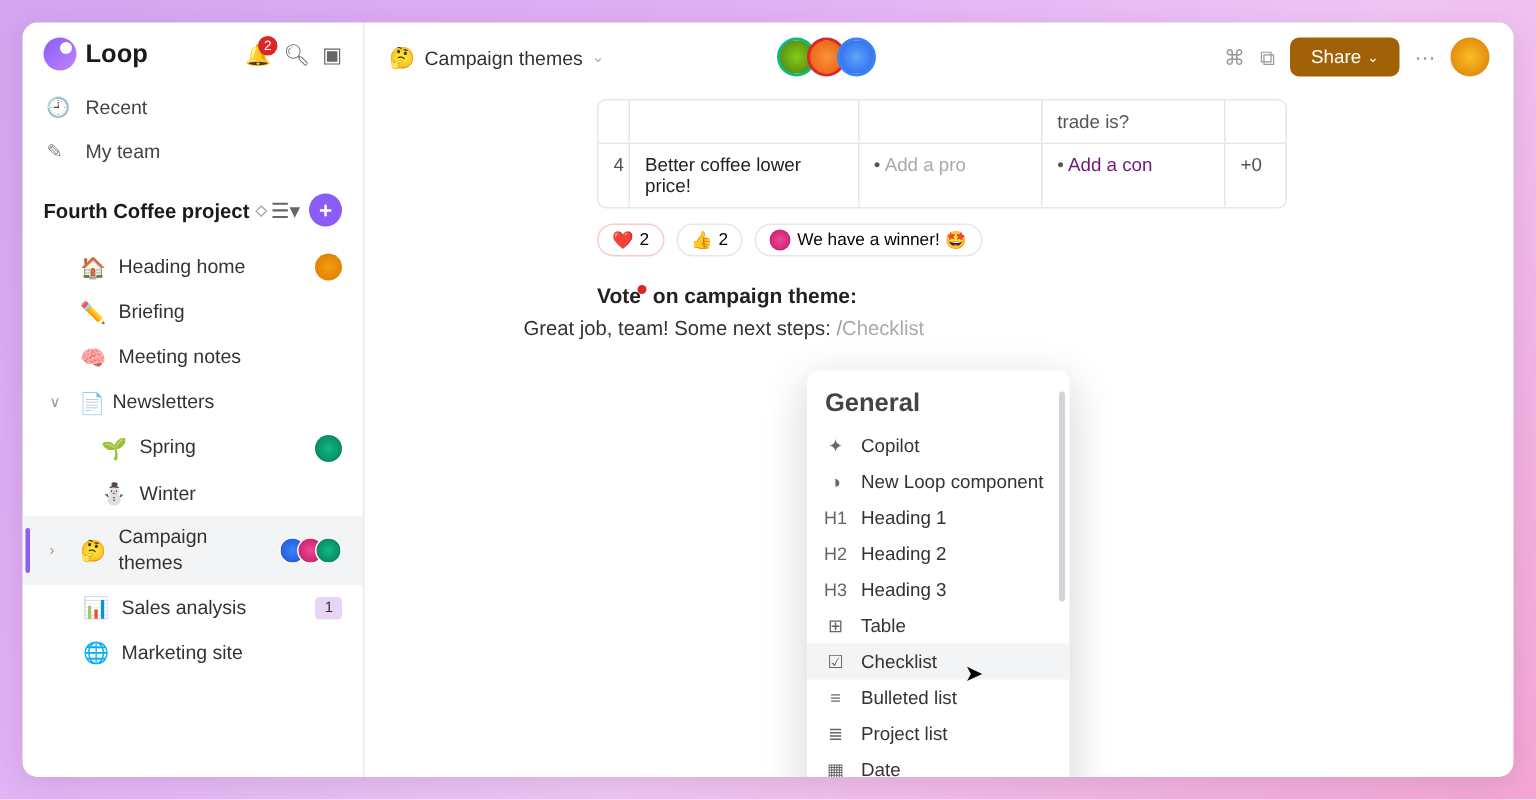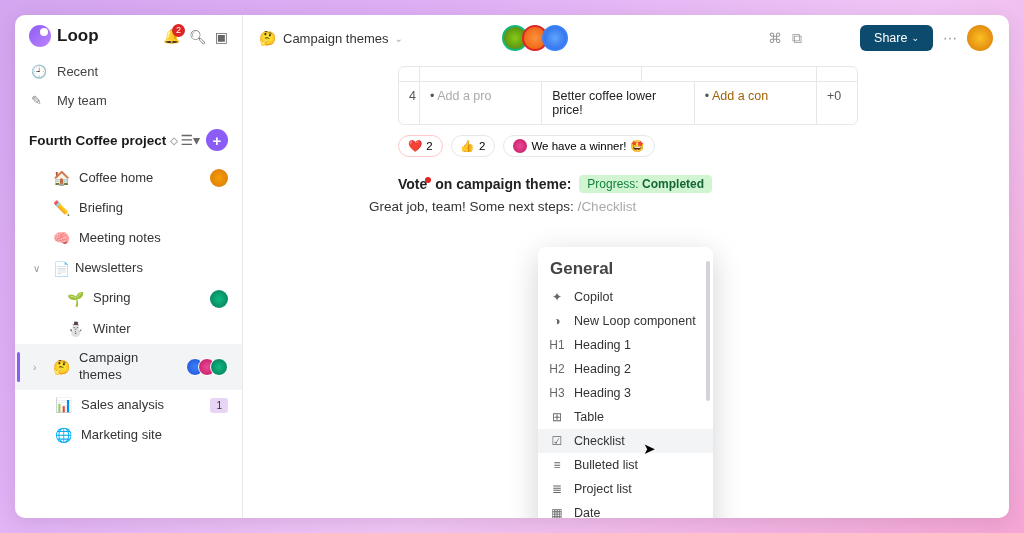--- a/index.html
+++ b/index.html
@@ -42,39 +42,39 @@
 .badge-num { background:#e8d5f5; color:#333; font-size:10px; padding:1px 6px; border-radius:3px; margin-left:auto; }
 .main { flex:1; display:flex; flex-direction:column; }
 .topbar { display:flex; align-items:center; padding:10px 16px; gap:10px; border-bottom:1px solid transparent; }
 .crumb { display:flex; align-items:center; gap:6px; font-size:13px; color:#333; }
 .topbar-right { margin-left:auto; display:flex; align-items:center; gap:10px; }
 .avatars-top { display:flex; margin:0 auto; }
 .avatars-top .av { width:26px; height:26px; border-radius:50%; border:2px solid #fff; margin-left:-6px; }
 .av.g { background: radial-gradient(circle,#84cc16,#4d7c0f); border:2px solid #10b981; }
 .av.r { background: radial-gradient(circle,#fb923c,#ea580c); border:2px solid #dc2626; }
 .av.b { background: radial-gradient(circle,#60a5fa,#2563eb); border:2px solid #3b82f6; }
-.share-btn { background:#0c4a6e; color:#fff; border:none; padding:6px 14px; border-radius:6px; font-size:12.5px; font-weight:500; display:flex; align-items:center; gap:4px;margin-left:48px; }
+.share-btn { background:#a16207; color:#fff; border:none; padding:6px 14px; border-radius:6px; font-size:12.5px; font-weight:500; display:flex; align-items:center; gap:4px; }
 .content { padding: 4px 30px 20px 30px; position:relative; flex:1; overflow:visible; }
 .tbl { border:1px solid #e5e7eb; border-radius:6px; margin-left:125px; width:460px; font-size:12.5px; color:#555; }
 .tbl-row { display:flex; border-top:1px solid #e5e7eb; }
 .tbl-row:first-child { border-top:none; }
 .tbl-cell { padding:7px 10px; border-right:1px solid #e5e7eb; }
 .tbl-cell:last-child { border-right:none; }
 .c-num { width:20px; text-align:center; }
 .c-main { flex:1.3; color:#222; }
 .c-pro { flex:1; }
 .c-con { flex:1; }
 .c-vote { width:40px; }
 .reactions { display:flex; gap:8px; margin:10px 0 18px 125px; }
 .react-pill { background:#fff; border:1px solid #e5e7eb; border-radius:14px; padding:3px 9px; font-size:11.5px; display:flex; align-items:center; gap:4px; }
 .react-pill.red-h { border-color:#fecaca; }
 .heading-line { font-size:14px; font-weight:600; color:#222; margin:8px 0 6px 125px; display:flex; align-items:center; gap:8px; }
 .prog-tag { background:#d1f5d1; color:#15803d; padding:2px 8px; border-radius:4px; font-size:12px; font-weight:500; }
 .prog-tag b { color:#166534; }
-.body-text { font-size:13.5px; color:#333; margin-left:96px; }
+.body-text { font-size:13.5px; color:#333; margin-left:76px; }
 .slash { color:#999; }
 .hint { color:#aaa; }
 .slash-menu { position:absolute; left:295px; top:185px; width:175px; background:#fff; border-radius:8px; box-shadow:0 8px 30px rgba(0,0,0,0.18); padding:8px 0; z-index:10; }
 .sm-header { font-size:17px; font-weight:600; color:#444; padding:4px 12px 6px; }
 .sm-item { display:flex; align-items:center; gap:10px; padding:5px 12px; font-size:12.5px; color:#333; cursor:pointer; }
 .sm-item.sel { background:#f3f4f6; }
 .sm-ico { width:14px; color:#666; font-size:12px; display:inline-flex; align-items:center; justify-content:center; }
 .cursor-arrow { position:absolute; left:400px; top:378px; font-size:15px; color:#000; z-index:20; }
 .tooltip { position:absolute; left:477px; top:351px; width:155px; background:#fff; border-radius:6px; box-shadow:0 4px 16px rgba(0,0,0,0.15); padding:9px 11px; font-size:10.5px; color:#555; line-height:1.45; z-index:15; }
 .cursor-dot { display:inline-block; width:6px; height:6px; background:#dc2626; border-radius:50%; margin-left:-2px; vertical-align:super; }
@@ -115,21 +115,21 @@
           <span class="filter-ico">☰▾</span>
           <span class="btn-plus">+</span>
         </div>
       </div>
     </div>
 
     <div class="tree">
       <div class="tree-item">
         <span class="tree-chev"></span>
           <span class="tree-emoji">🏠</span>
-          <span class="tree-label">Coffee home</span>
+          <span class="tree-label">Heading home</span>
           <span class="avatar-tiny ava1"></span>
       </div>
       <div class="tree-item">
         <span class="tree-chev"></span>
           <span class="tree-emoji">✏️</span>
           <span class="tree-label">Briefing</span>
       </div>
       <div class="tree-item">
         <span class="tree-chev"></span>
           <span class="tree-emoji">🧠</span>
@@ -194,40 +194,40 @@
         <span class="profile-av"></span>
       </div>
     </div>
 
     <div class="content">
       <div class="tbl">
         <div class="tbl-row">
           <div class="tbl-cell c-num"></div>
           <div class="tbl-cell c-main"></div>
           <div class="tbl-cell c-pro"></div>
+          <div class="tbl-cell c-con">trade is?</div>
           <div class="tbl-cell c-vote"></div>
         </div>
         <div class="tbl-row">
           <div class="tbl-cell c-num">4</div>
+          <div class="tbl-cell c-main">Better coffee lower price!</div>
           <div class="tbl-cell c-pro">• <span style="color:#aaa">Add a pro</span></div>
-          <div class="tbl-cell c-main">Better coffee lower price!</div>
-          <div class="tbl-cell c-con">• <span style="color:#a16207">Add a con</span></div>
+          <div class="tbl-cell c-con">• <span style="color:#701a75">Add a con</span></div>
           <div class="tbl-cell c-vote">+0</div>
         </div>
       </div>
 
       <div class="reactions">
         <span class="react-pill red-h">❤️ <span>2</span></span>
         <span class="react-pill">👍 <span>2</span></span>
         <span class="react-pill"><span class="avatar-tiny ava3" style="width:14px;height:14px"></span> <span>We have a winner!</span> 🤩</span>
       </div>
 
       <div class="heading-line">
         <span><span style="display:inline-block">Vote</span><span class="cursor-dot"></span><span> on campaign theme:</span></span>
-        <span class="prog-tag"><span>Progress:</span> <b>Completed</b></span>
       </div>
 
       <div class="body-text">
         <span>Great job, team! Some next steps: </span><span class="slash">/</span><span class="hint">Checklist</span>
       </div>
 
       <div class="slash-menu">
         <div class="scroll-line"></div>
         <div class="sm-header">General</div>
         <div class="sm-item">

